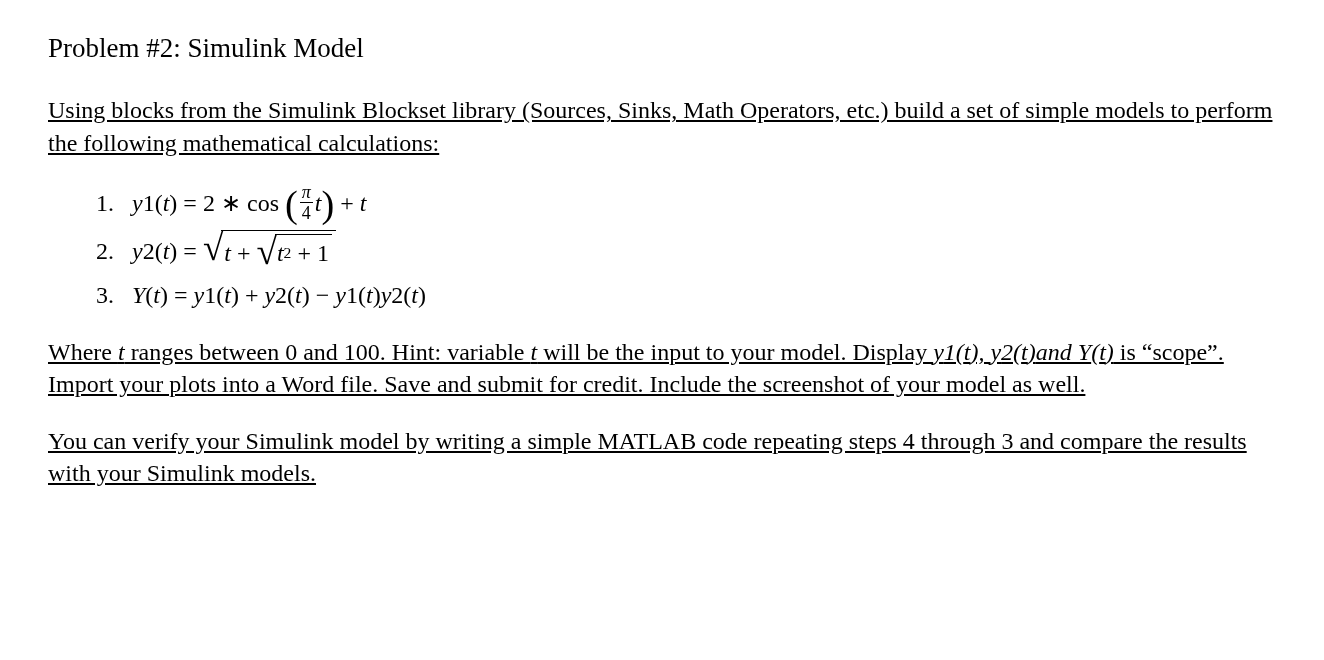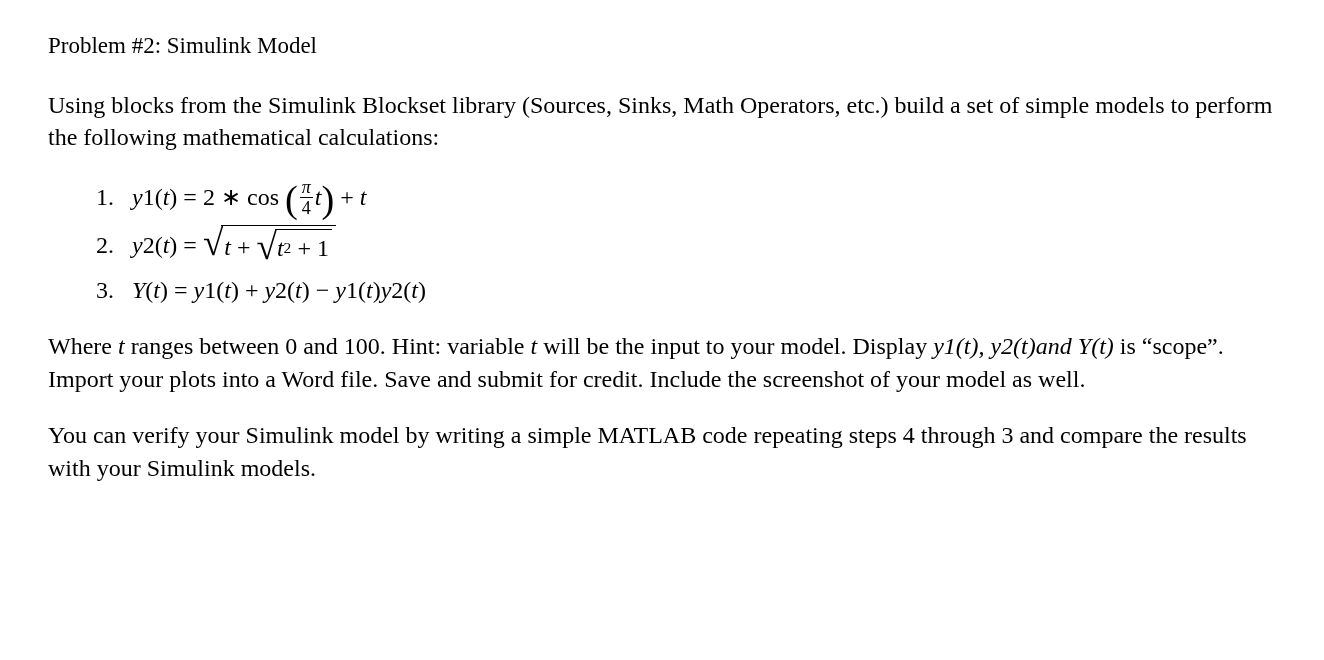--- a/index.html
+++ b/index.html
@@ -10,25 +10,26 @@
     body {
       font-family: "Times New Roman", Times, serif;
       font-size: 24px;
       color: #000;
       background: #fff;
       padding: 30px 48px;
       width: 1324px;
       line-height: 1.35;
     }
     .title {
-      font-size: 23px;
+      font-size: 27px;
       margin-bottom: 28px;
     }
     .paragraph {
       margin-bottom: 24px;
+      text-decoration: underline;
     }
     .equation-list {
       margin: 18px 0 24px 48px;
     }
     .equation-item {
       display: flex;
       align-items: center;
       margin-bottom: 8px;
       font-family: "Cambria Math", "Times New Roman", serif;
     }

